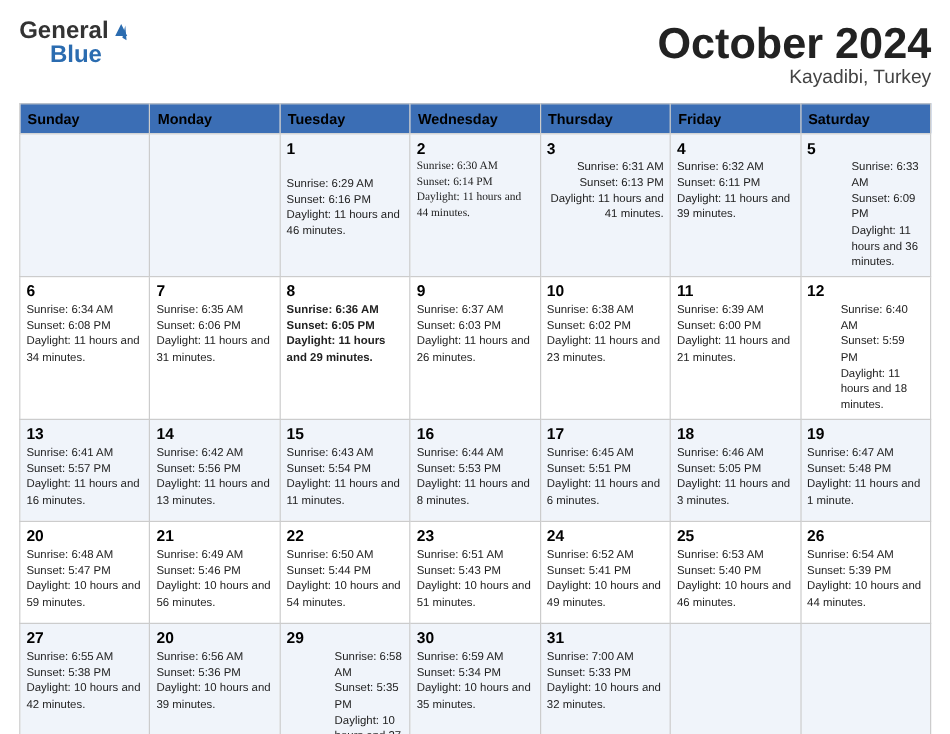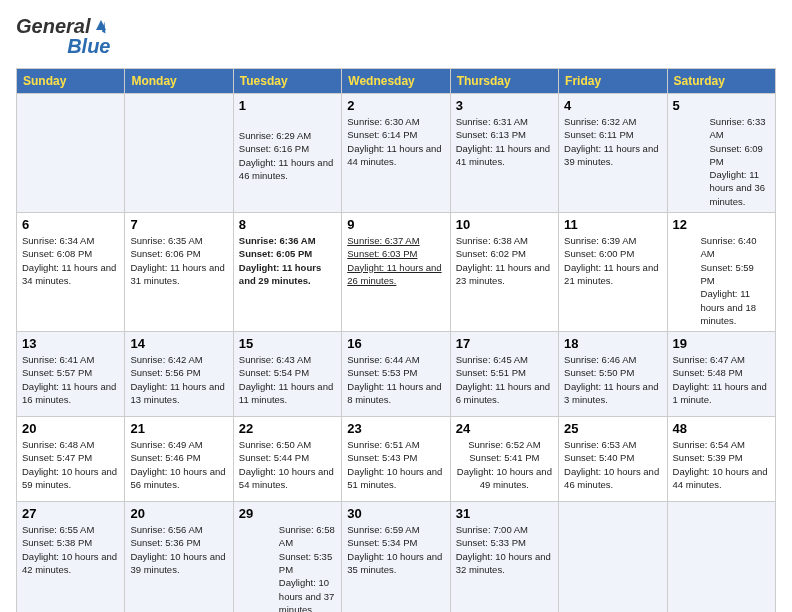--- a/index.html
+++ b/index.html
@@ -12,22 +12,21 @@
     }
     .header {
       display: flex;
       justify-content: space-between;
       align-items: flex-start;
       margin-bottom: 12px;
     }
     .logo {
       display: flex;
       flex-direction: column;
-      align-items: flex-end;
-      font-style: italic;
+      align-items: center;
     }
     .logo-general {
       font-size: 20px;
       font-weight: bold;
       color: #333;
       line-height: 1;
     }
     .logo-blue {
       font-size: 20px;
       font-weight: bold;
@@ -51,21 +50,21 @@
       font-size: 16px;
       color: #444;
     }
     table {
       width: 100%;
       border-collapse: collapse;
       font-size: 10px;
     }
     thead tr th {
       background-color: #3b6eb5;
-      color: #fde047;
+      color: #000000;
       text-align: left;
       padding: 5px 6px;
       font-size: 12px;
       font-weight: bold;
       border: 1px solid #ccc;
     }
     tbody tr td {
       border: 1px solid #ccc;
       padding: 4px 5px;
       vertical-align: top;
@@ -97,20 +96,24 @@
   <div class="logo">
     <div class="logo-line1">
       <span class="logo-general">General</span>
       <svg width="18" height="18" viewBox="0 0 18 18" style="margin-left:2px;margin-top:-2px;">
         <polygon points="4,14 14,14 9,4" fill="#2b6cb0"></polygon>
         <polygon points="9,6 16,16 12,16" fill="#2b6cb0" transform="rotate(30,12,12)"></polygon>
       </svg>
     </div>
     <span class="logo-blue">Blue</span>
   </div>
+  <div class="title-block">
+    <div class="month-title">October 2024</div>
+    <div class="location-title">Kayadibi, Turkey</div>
+  </div>
 </div>
 
 <table>
   <thead>
     <tr>
     <th>Sunday</th>
         <th>Monday</th>
         <th>Tuesday</th>
         <th>Wednesday</th>
         <th>Thursday</th>
@@ -123,27 +126,27 @@
         <td></td>
         <td></td>
         <td>
           <div class="day-num">1</div>
           <div class="day-info" style="white-space: pre-line; margin-top: 16px;">Sunrise: 6:29 AM
 Sunset: 6:16 PM
 Daylight: 11 hours and 46 minutes.</div>
         </td>
         <td>
           <div class="day-num">2</div>
-          <div class="day-info" style="white-space: pre-line;">Sunrise: 6:30 AM
+          <div class="day-info" style="white-space: pre-line; font-family: Liberation Serif, serif;">Sunrise: 6:30 AM
 Sunset: 6:14 PM
 Daylight: 11 hours and 44 minutes.</div>
         </td>
         <td>
           <div class="day-num">3</div>
-          <div class="day-info" style="white-space: pre-line;">Sunrise: 6:31 AM
+          <div class="day-info" style="white-space: pre-line; text-align: right;">Sunrise: 6:31 AM
 Sunset: 6:13 PM
 Daylight: 11 hours and 41 minutes.</div>
         </td>
         <td>
           <div class="day-num">4</div>
           <div class="day-info" style="white-space: pre-line;">Sunrise: 6:32 AM
 Sunset: 6:11 PM
 Daylight: 11 hours and 39 minutes.</div>
         </td>
         <td>
@@ -167,21 +170,21 @@
 Daylight: 11 hours and 31 minutes.</div>
         </td>
         <td>
           <div class="day-num">8</div>
           <div class="day-info" style="white-space: pre-line; font-weight: bold;">Sunrise: 6:36 AM
 Sunset: 6:05 PM
 Daylight: 11 hours and 29 minutes.</div>
         </td>
         <td>
           <div class="day-num">9</div>
-          <div class="day-info" style="white-space: pre-line; text-decoration: underline;">Sunrise: 6:37 AM
+          <div class="day-info" style="white-space: pre-line;">Sunrise: 6:37 AM
 Sunset: 6:03 PM
 Daylight: 11 hours and 26 minutes.</div>
         </td>
         <td>
           <div class="day-num">10</div>
           <div class="day-info" style="white-space: pre-line;">Sunrise: 6:38 AM
 Sunset: 6:02 PM
 Daylight: 11 hours and 23 minutes.</div>
         </td>
         <td>
@@ -224,21 +227,21 @@
         </td>
         <td>
           <div class="day-num">17</div>
           <div class="day-info" style="white-space: pre-line;">Sunrise: 6:45 AM
 Sunset: 5:51 PM
 Daylight: 11 hours and 6 minutes.</div>
         </td>
         <td>
           <div class="day-num">18</div>
           <div class="day-info" style="white-space: pre-line;">Sunrise: 6:46 AM
-Sunset: 5:50 PM
+Sunset: 5:05 PM
 Daylight: 11 hours and 3 minutes.</div>
         </td>
         <td>
           <div class="day-num">19</div>
           <div class="day-info" style="white-space: pre-line;">Sunrise: 6:47 AM
 Sunset: 5:48 PM
 Daylight: 11 hours and 1 minute.</div>
         </td>
       </tr>
       <tr>
@@ -261,32 +264,32 @@
 Daylight: 10 hours and 54 minutes.</div>
         </td>
         <td>
           <div class="day-num">23</div>
           <div class="day-info" style="white-space: pre-line;">Sunrise: 6:51 AM
 Sunset: 5:43 PM
 Daylight: 10 hours and 51 minutes.</div>
         </td>
         <td>
           <div class="day-num">24</div>
-          <div class="day-info" style="white-space: pre-line; text-align: center;">Sunrise: 6:52 AM
+          <div class="day-info" style="white-space: pre-line;">Sunrise: 6:52 AM
 Sunset: 5:41 PM
 Daylight: 10 hours and 49 minutes.</div>
         </td>
         <td>
           <div class="day-num">25</div>
           <div class="day-info" style="white-space: pre-line;">Sunrise: 6:53 AM
 Sunset: 5:40 PM
 Daylight: 10 hours and 46 minutes.</div>
         </td>
         <td>
-          <div class="day-num">48</div>
+          <div class="day-num">26</div>
           <div class="day-info" style="white-space: pre-line;">Sunrise: 6:54 AM
 Sunset: 5:39 PM
 Daylight: 10 hours and 44 minutes.</div>
         </td>
       </tr>
       <tr>
         <td>
           <div class="day-num">27</div>
           <div class="day-info" style="white-space: pre-line;">Sunrise: 6:55 AM
 Sunset: 5:38 PM

